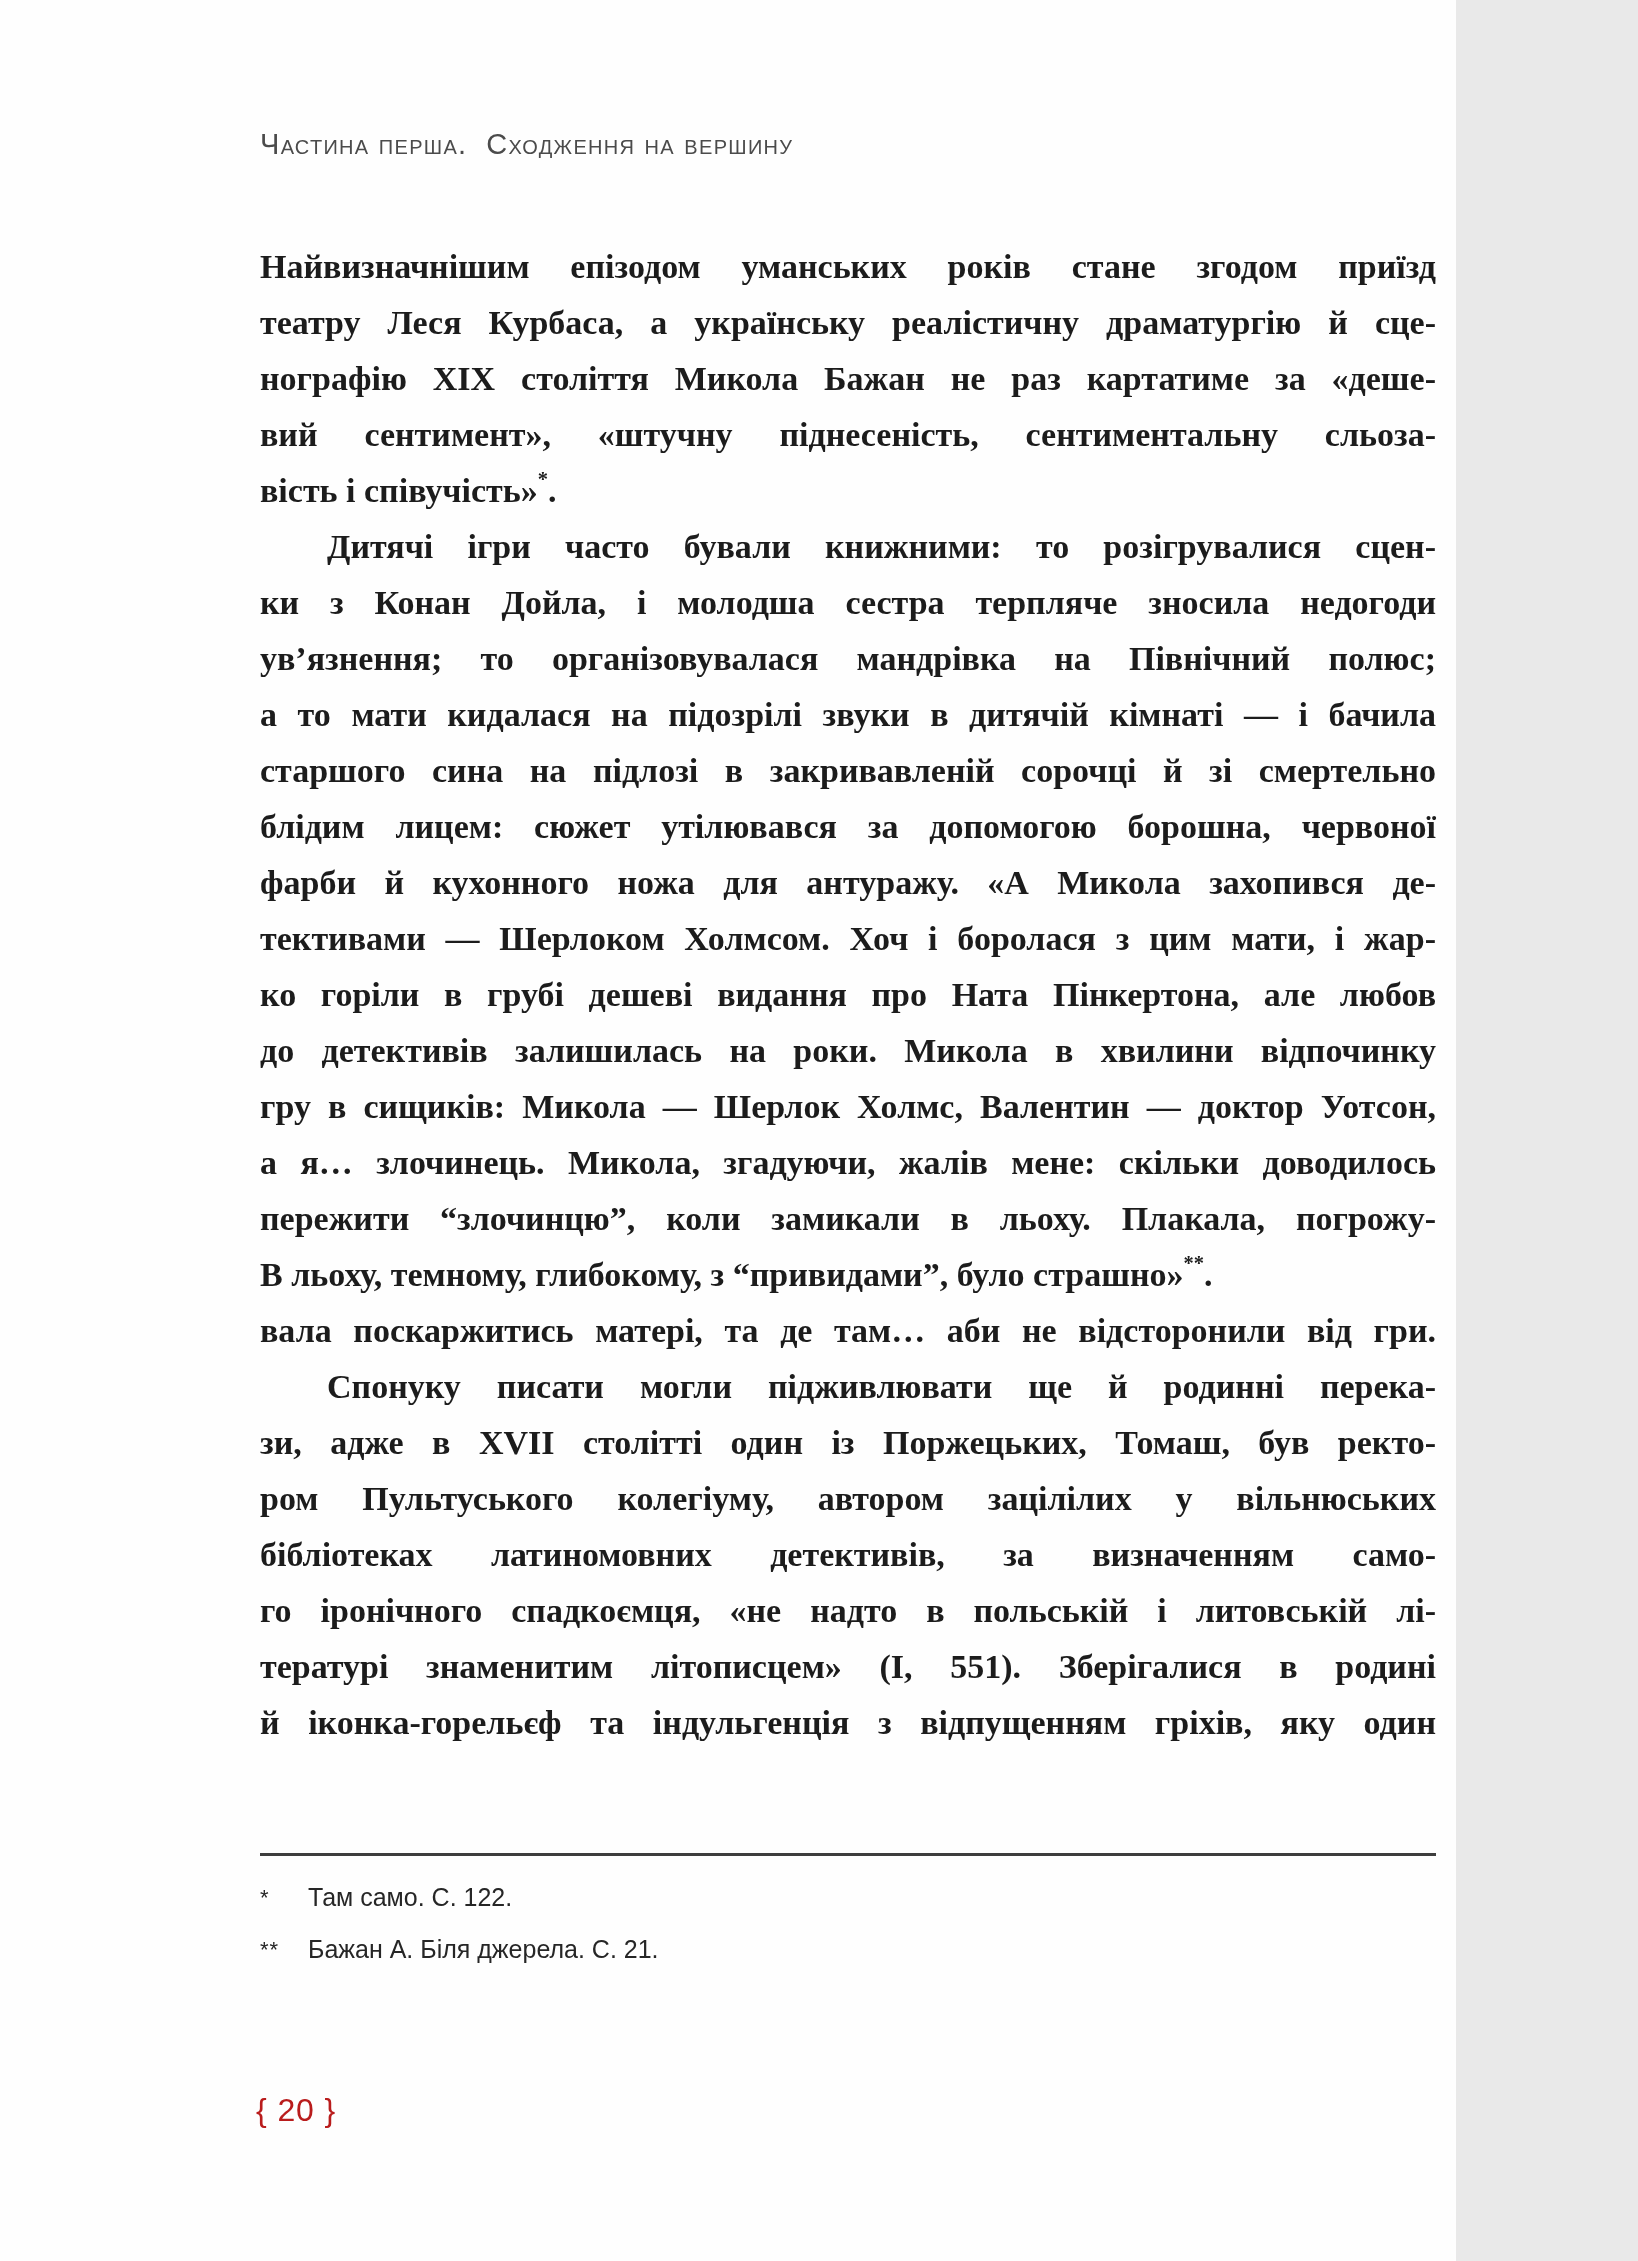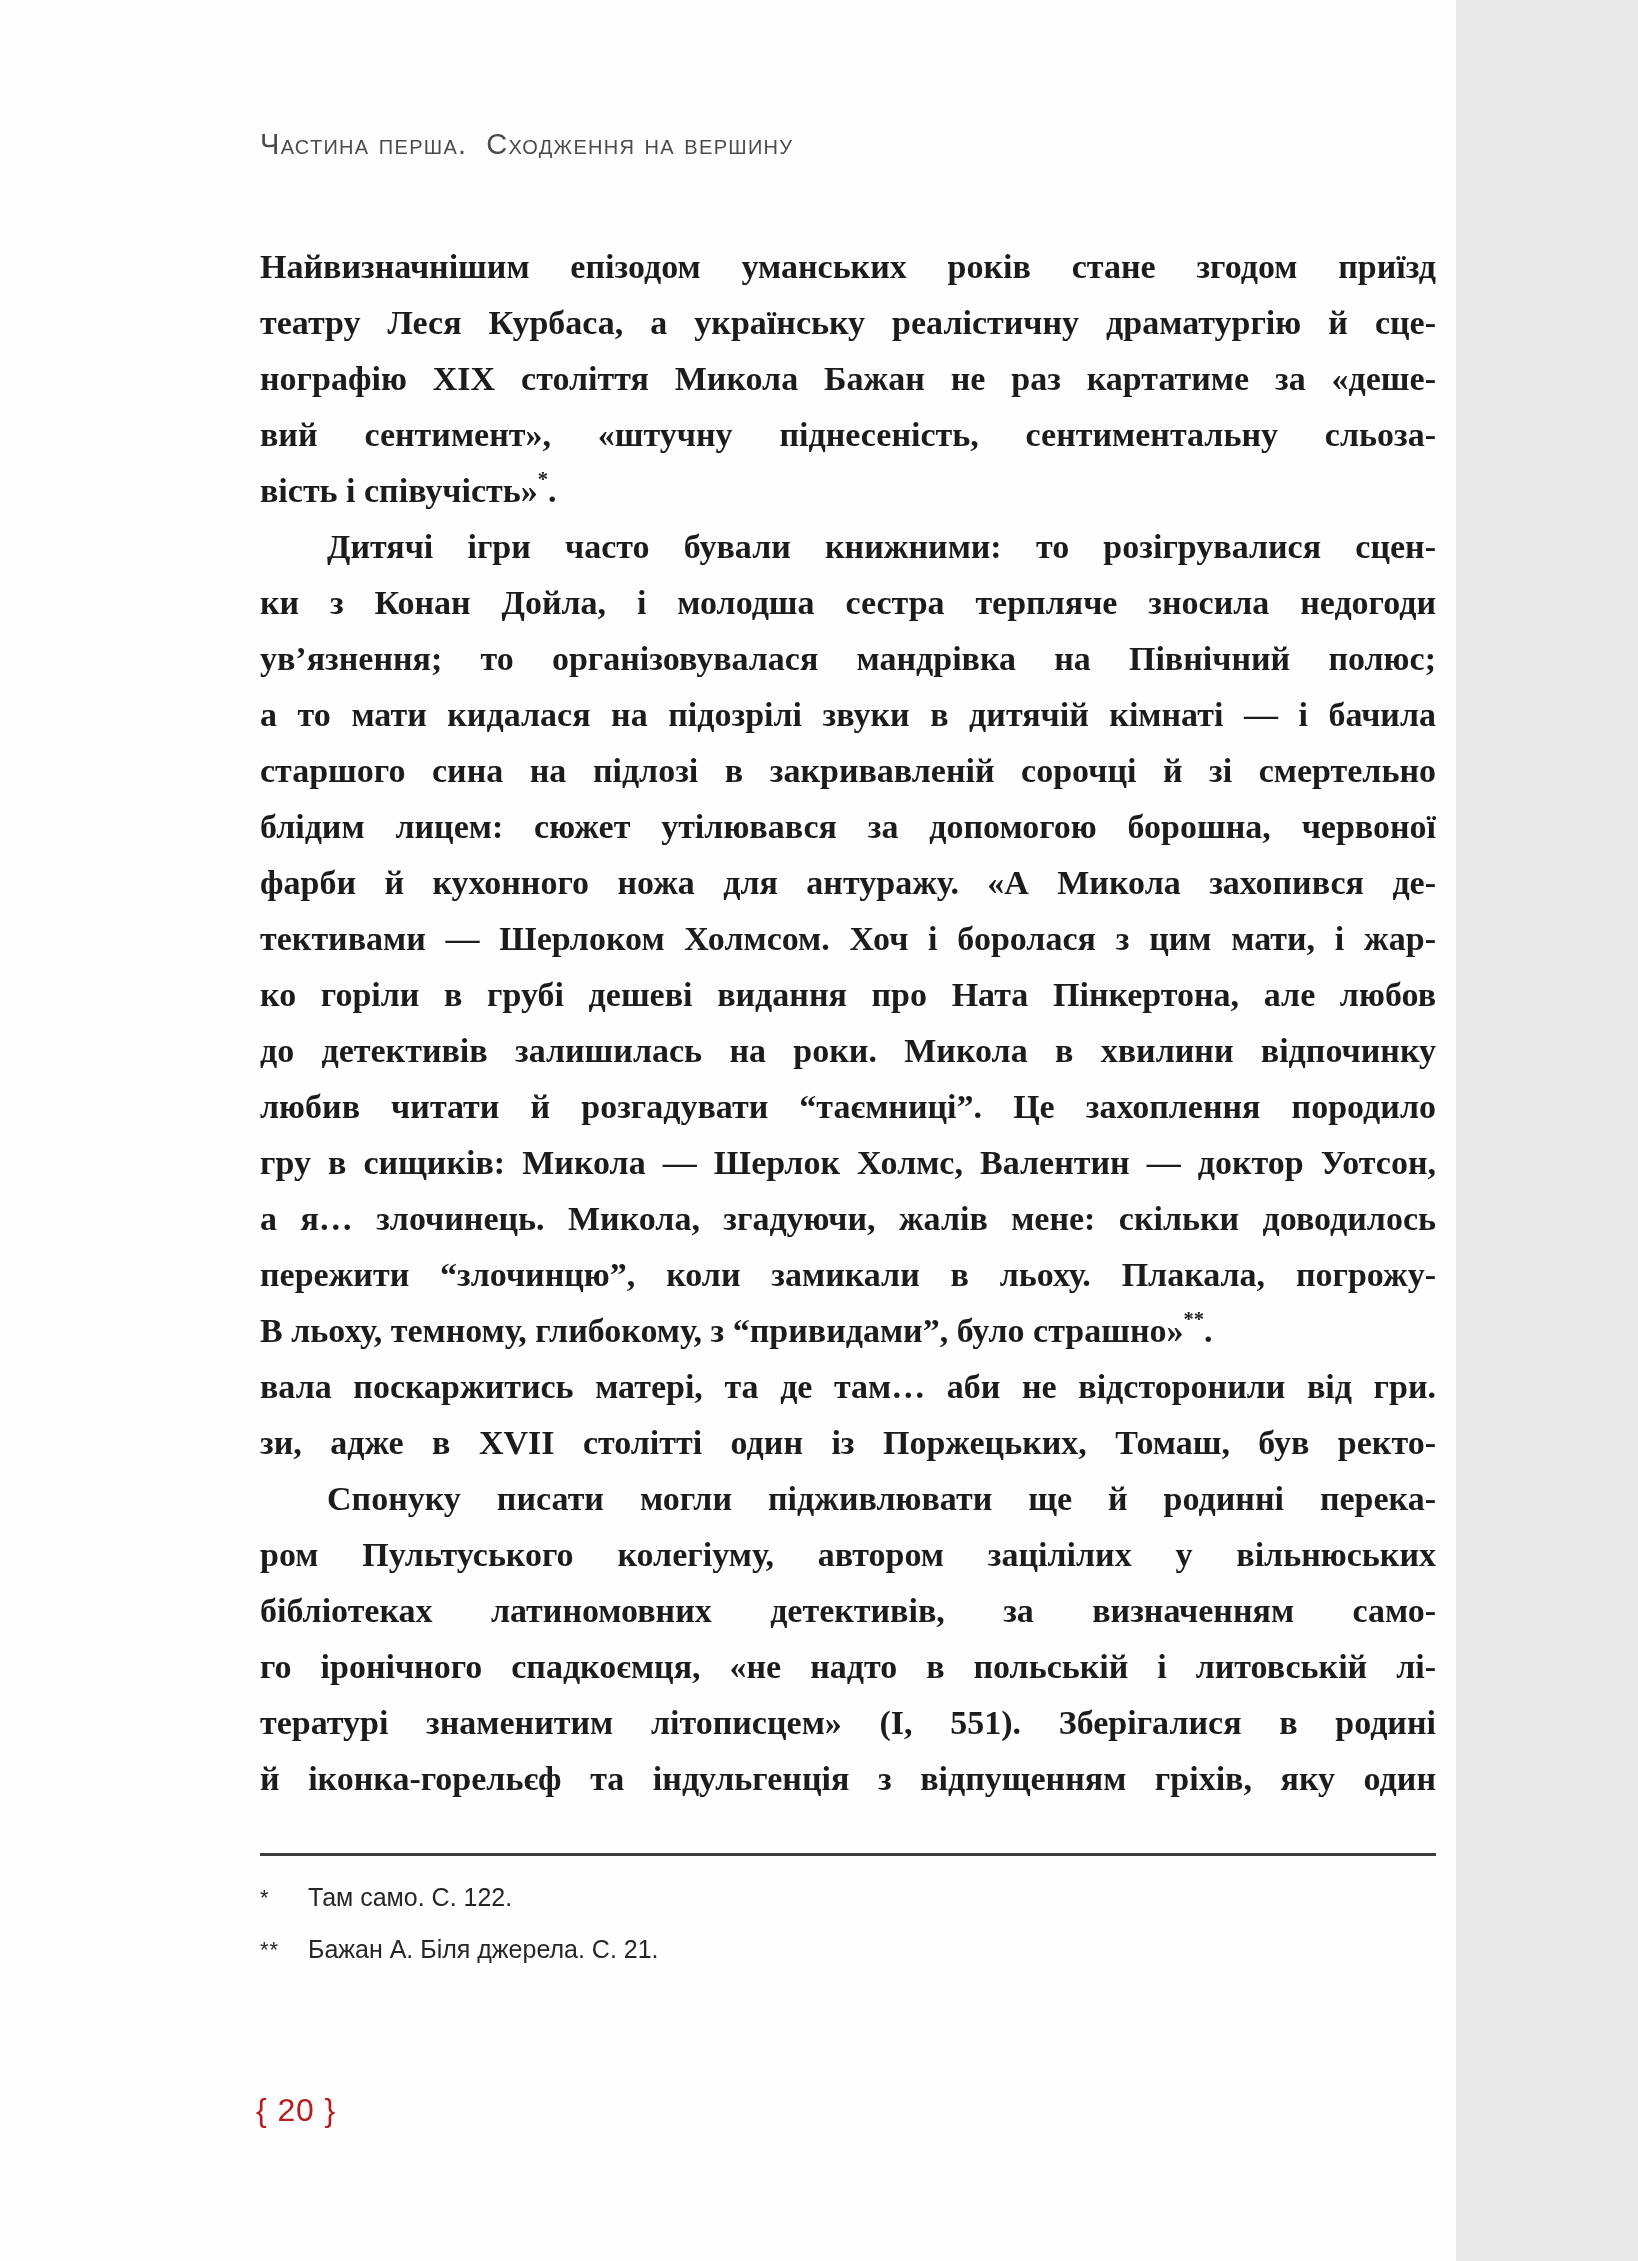--- a/index.html
+++ b/index.html
@@ -114,28 +114,27 @@
       <div class="line indent">Дитячі ігри часто бували книжними: то розігрувалися сцен-</div>
       <div class="line">ки з Конан Дойла, і молодша сестра терпляче зносила недогоди</div>
       <div class="line">ув’язнення; то організовувалася мандрівка на Північний полюс;</div>
       <div class="line">а то мати кидалася на підозрілі звуки в дитячій кімнаті — і бачила</div>
       <div class="line">старшого сина на підлозі в закривавленій сорочці й зі смертельно</div>
       <div class="line">блідим лицем: сюжет утілювався за допомогою борошна, червоної</div>
       <div class="line">фарби й кухонного ножа для антуражу. «А Микола захопився де-</div>
       <div class="line">тективами — Шерлоком Холмсом. Хоч і боролася з цим мати, і жар-</div>
       <div class="line">ко горіли в грубі дешеві видання про Ната Пінкертона, але любов</div>
       <div class="line">до детективів залишилась на роки. Микола в хвилини відпочинку</div>
-      <div class="line">любив читати й розгадувати “таємниці”. Це захоплення породило</div>
       <div class="line">гру в сищиків: Микола — Шерлок Холмс, Валентин — доктор Уотсон,</div>
       <div class="line">а я… злочинець. Микола, згадуючи, жалів мене: скільки доводилось</div>
       <div class="line">пережити “злочинцю”, коли замикали в льоху. Плакала, погрожу-</div>
       <div class="line last"><span>В льоху, темному, глибокому, з “привидами”, було страшно»</span><sup>**</sup><span>.</span></div>
       <div class="line">вала поскаржитись матері, та де там… аби не відсторонили від гри.</div>
+      <div class="line indent">Спонуку писати могли підживлювати ще й родинні перека-</div>
       <div class="line">зи, адже в XVII столітті один із Поржецьких, Томаш, був ректо-</div>
-      <div class="line indent">Спонуку писати могли підживлювати ще й родинні перека-</div>
       <div class="line">ром Пультуського колегіуму, автором зацілілих у вільнюських</div>
       <div class="line">бібліотеках латиномовних детективів, за визначенням само-</div>
       <div class="line">го іронічного спадкоємця, «не надто в польській і литовській лі-</div>
       <div class="line">тературі знаменитим літописцем» (І, 551). Зберігалися в родині</div>
       <div class="line">й іконка-горельєф та індульгенція з відпущенням гріхів, яку один</div>
     </div>
 
   <div class="footnote-rule"></div>
 
   <div class="footnotes">

